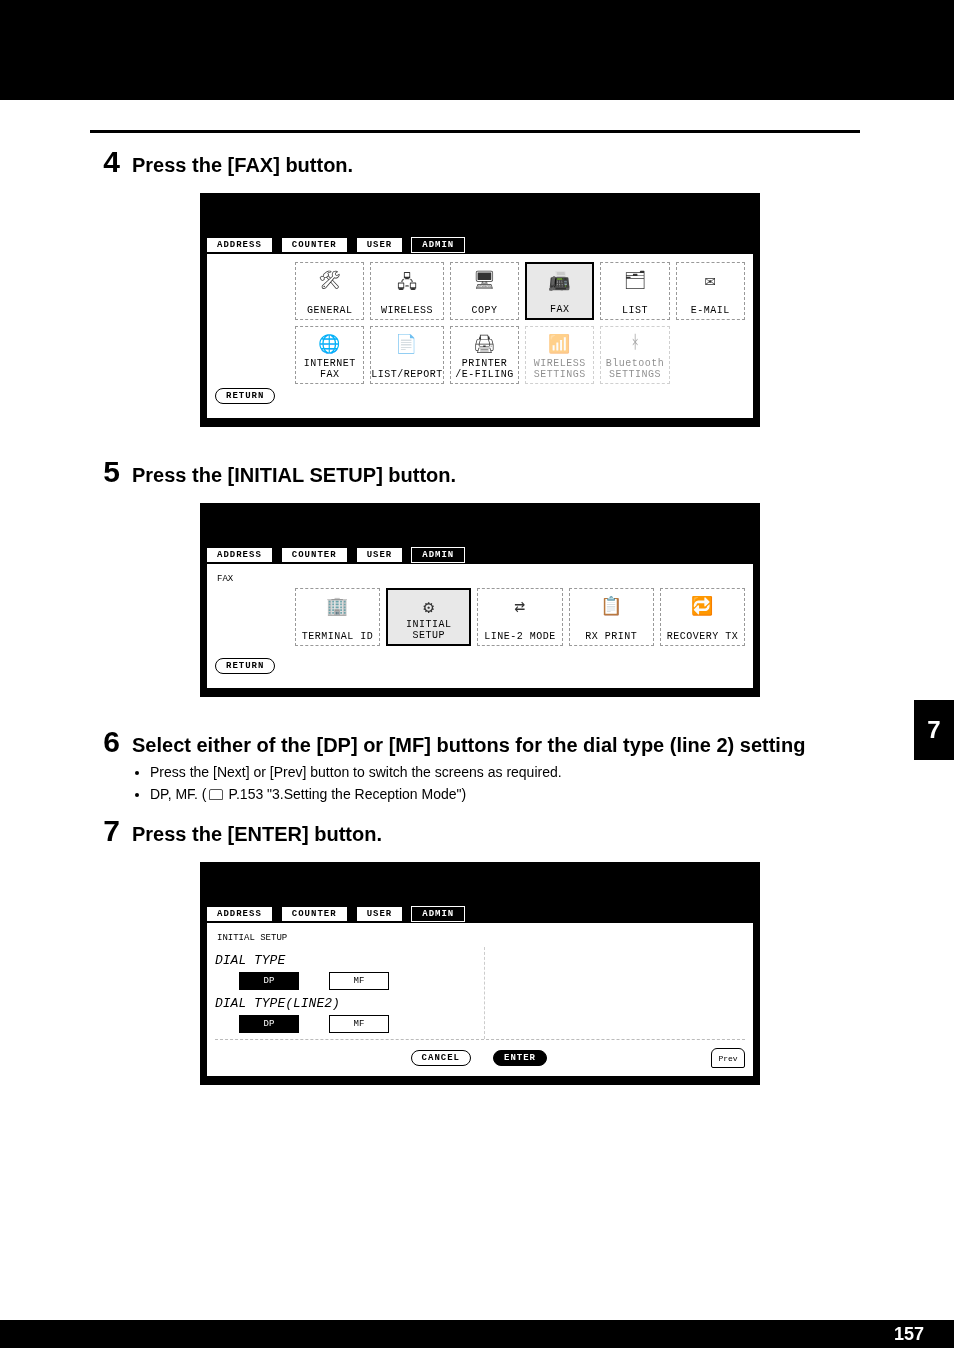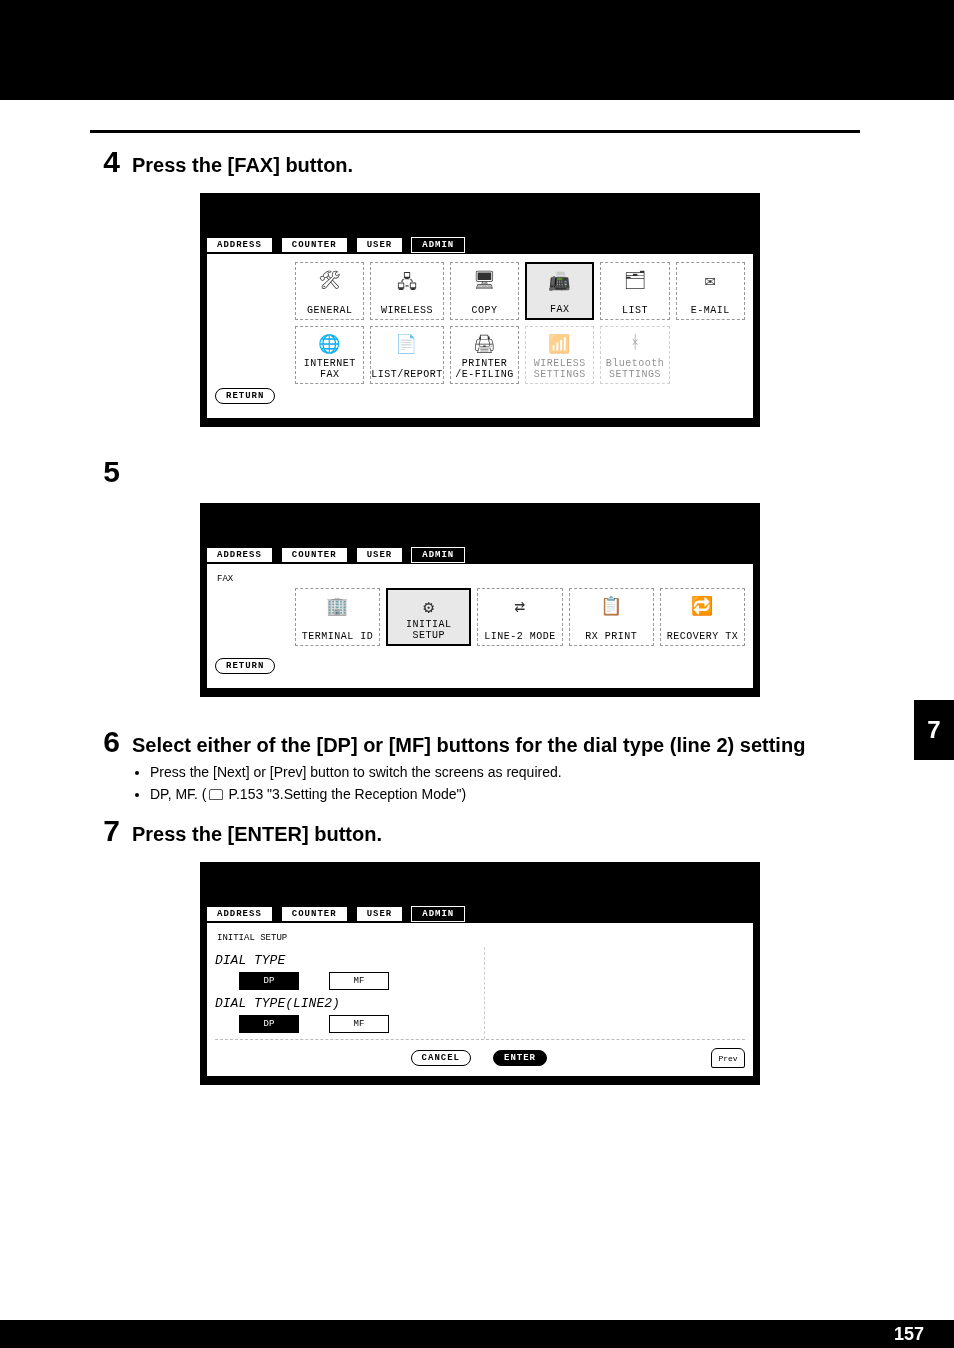--- a/index.html
+++ b/index.html
@@ -284,20 +284,21 @@
         <div class="bottom-row" style="margin-left:-8px;">
           <span class="return-btn">RETURN</span>
         </div>
       </div>
     </div>
   </div>
 
   <div class="step">
     <div class="step-head">
       <div class="step-num">5</div>
+      <div class="step-title">Press the [INITIAL SETUP] button.</div>
     </div>
     <div class="panel">
       <div class="black-strip"></div>
       <div class="tabs">
         <div class="tab">ADDRESS</div>
         <div class="tab">COUNTER</div>
         <div class="tab">USER</div>
         <div class="tab-active">ADMIN</div>
       </div>
       <div class="panel-body">

